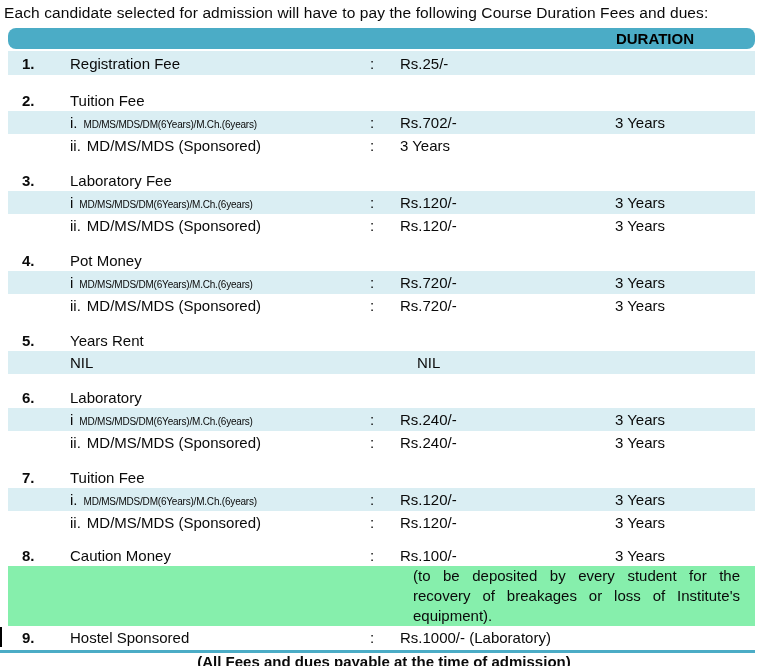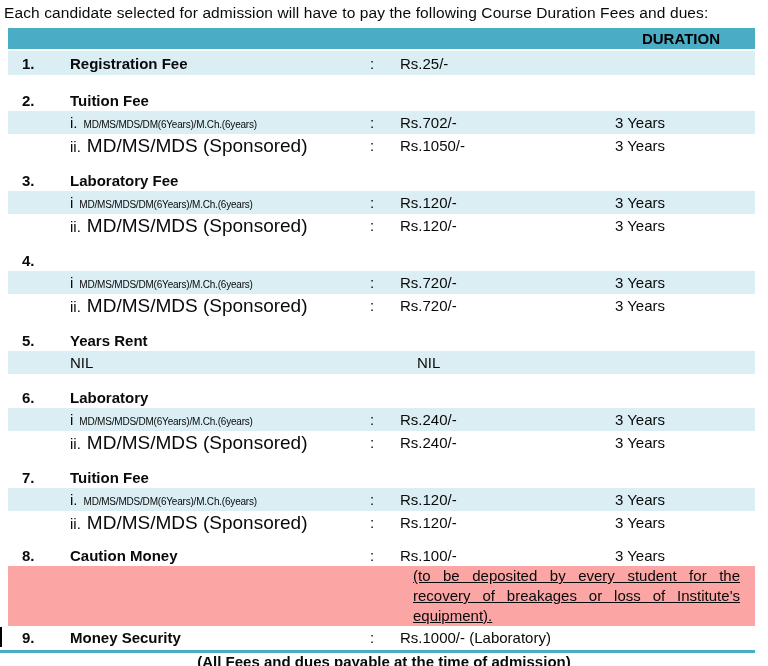--- a/index.html
+++ b/index.html
@@ -7,46 +7,46 @@
               font-family:"Liberation Sans", sans-serif; color:#0a0a0a; }
 
   .page { width:768px; height:666px; position:relative; }
 
   .title { font-size:15.5px; line-height:20px; padding:3px 0 0 4px; letter-spacing:0.1px; }
 
   .tbl { margin-left:8px; width:747px; }
 
   .bar { margin-top:5px; height:21px; background:#4BACC6;
          display:flex; align-items:center; justify-content:flex-end;
-         padding-right:35px; font-weight:bold; font-size:15px; color:#000; }
+         padding-right:61px; font-weight:bold; font-size:15px; color:#000;border-radius:8px; }
 
   .row { display:grid; grid-template-columns:62px 300px 30px 215px 1fr;
          align-items:center; height:23px; font-size:15px; }
   .row.tall { height:24px; }
   .shaded { background:#DAEEF3; }
 
   .num  { padding-left:14px; font-weight:bold; }
-  .name { font-weight:bold; }
+  .name { font-weight:normal; }
   .colon{ }
   .amount { }
   .amount.indent { padding-left:17px; }
   .duration { }
 
   .rlabel { font-size:15px; margin-right:6px; }
   .course.small { font-size:10px; letter-spacing:-0.2px; }
-  .course.normal { font-size:19px; }
+  .course.normal { font-size:15px; }
 
   .sec { margin-bottom:13px; }
   .mb15 { margin-bottom:15px; }
   .hdr-row { height:21px; }
 
   .s8row { height:20px; align-items:start; }
   .s8row > span { line-height:19px; }
 
-  .descblock { background:#fca5a5;text-decoration:underline; }
+  .descblock { background:#86efac; }
   .desc { display:block; margin-left:405px; margin-right:15px;
           font-size:15px; line-height:20px; text-align:justify; }
 
   .row9 { position:relative; height:22px; }
   .tick { position:absolute; left:-8px; top:1px; width:2px; height:20px; background:#000; }
 
   .rule { margin-top:2px; margin-left:-8px; width:755px; height:3px; background:#4BACC6; }
 
   .footer { width:768px; margin-left:-8px; text-align:center;
             font-weight:bold; font-size:15px; line-height:15px; padding-top:1px; }
@@ -85,21 +85,20 @@
         <span class="colon">:</span>
         <span class="amount">Rs.702/-</span>
         <span class="duration">3 Years</span>
       </div>
       <div class="row">
         <span class="num"></span>
         <span>
           <span class="rlabel">ii.</span><span class="course normal">MD/MS/MDS (Sponsored)</span>
         </span>
         <span class="colon">:</span>
-        <span class="amount">Rs.1050/-</span>
         <span class="duration">3 Years</span>
       </div>
     </div>
 
     <div class="sec">
       <div class="row hdr-row">
         <span class="num">3.</span>
         <span class="name">Laboratory Fee</span>
       </div>
       <div class="row shaded">
@@ -118,20 +117,21 @@
         </span>
         <span class="colon">:</span>
         <span class="amount">Rs.120/-</span>
         <span class="duration">3 Years</span>
       </div>
     </div>
 
     <div class="sec">
       <div class="row hdr-row">
         <span class="num">4.</span>
+        <span class="name">Pot Money</span>
       </div>
       <div class="row shaded">
         <span class="num"></span>
         <span>
           <span class="rlabel">i</span><span class="course small">MD/MS/MDS/DM(6Years)/M.Ch.(6years)</span>
         </span>
         <span class="colon">:</span>
         <span class="amount">Rs.720/-</span>
         <span class="duration">3 Years</span>
       </div>
@@ -217,21 +217,21 @@
       <span class="amount">Rs.100/-</span>
       <span class="duration">3 Years</span>
     </div>
     <div class="descblock">
       <span class="desc">(to be deposited by every student for the recovery of breakages or loss of Institute's equipment).</span>
     </div>
 
     <div class="row row9">
       <span class="tick"></span>
       <span class="num">9.</span>
-      <span class="name">Money Security</span>
+      <span class="name">Hostel Sponsored</span>
       <span class="colon">:</span>
       <span class="amount" style="grid-column:4 / 6;">Rs.1000/- (Laboratory)</span>
     </div>
 
     <div class="rule"></div>
 
     <div class="footer">(All Fees and dues payable at the time of admission)</div>
 
   </div>
 </div>

